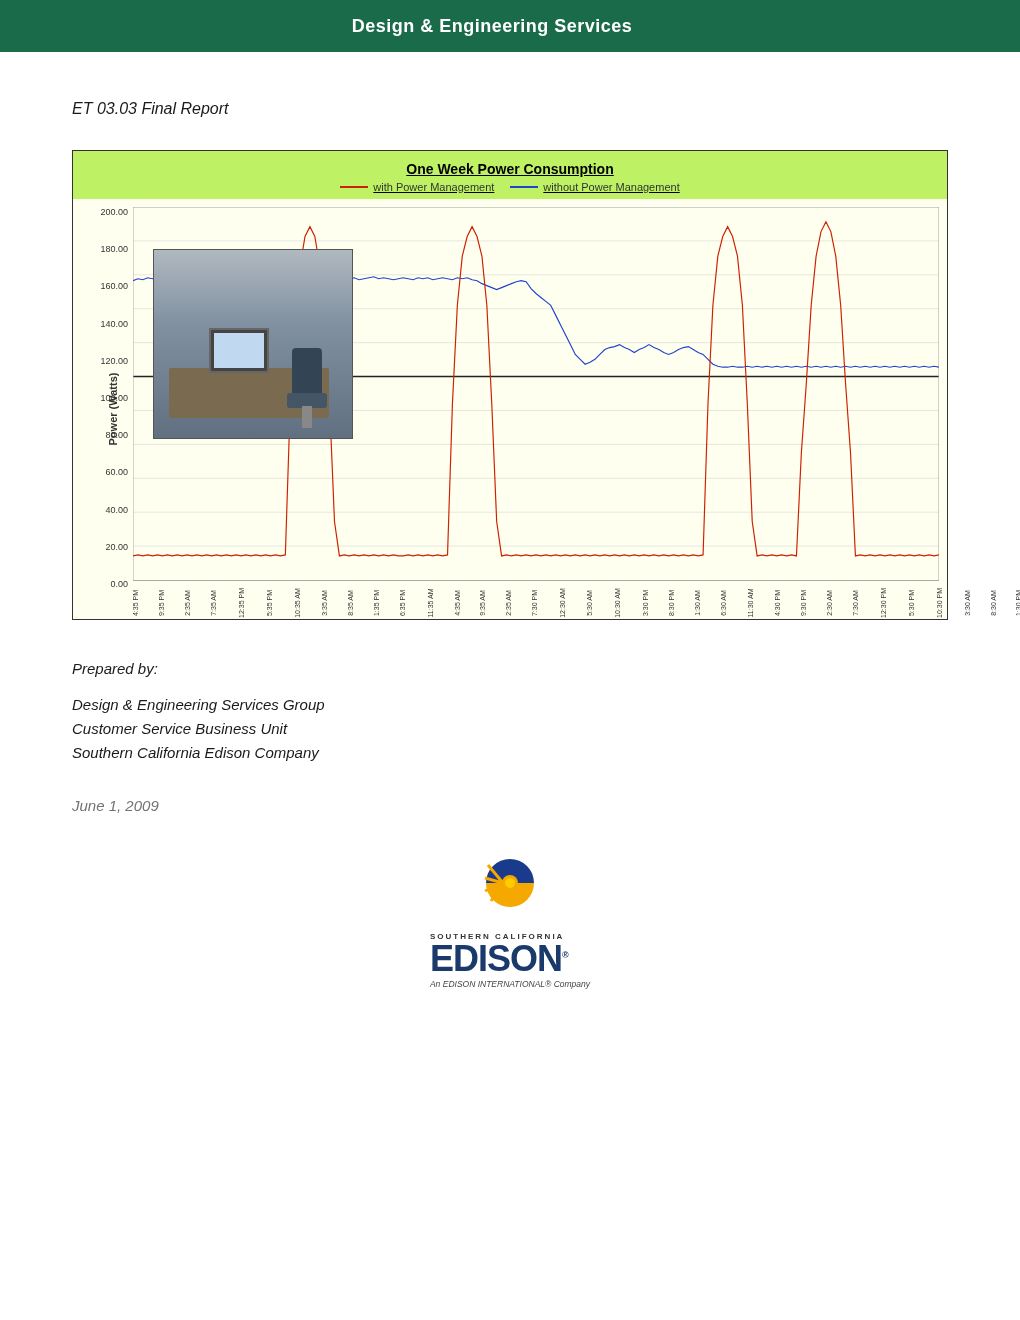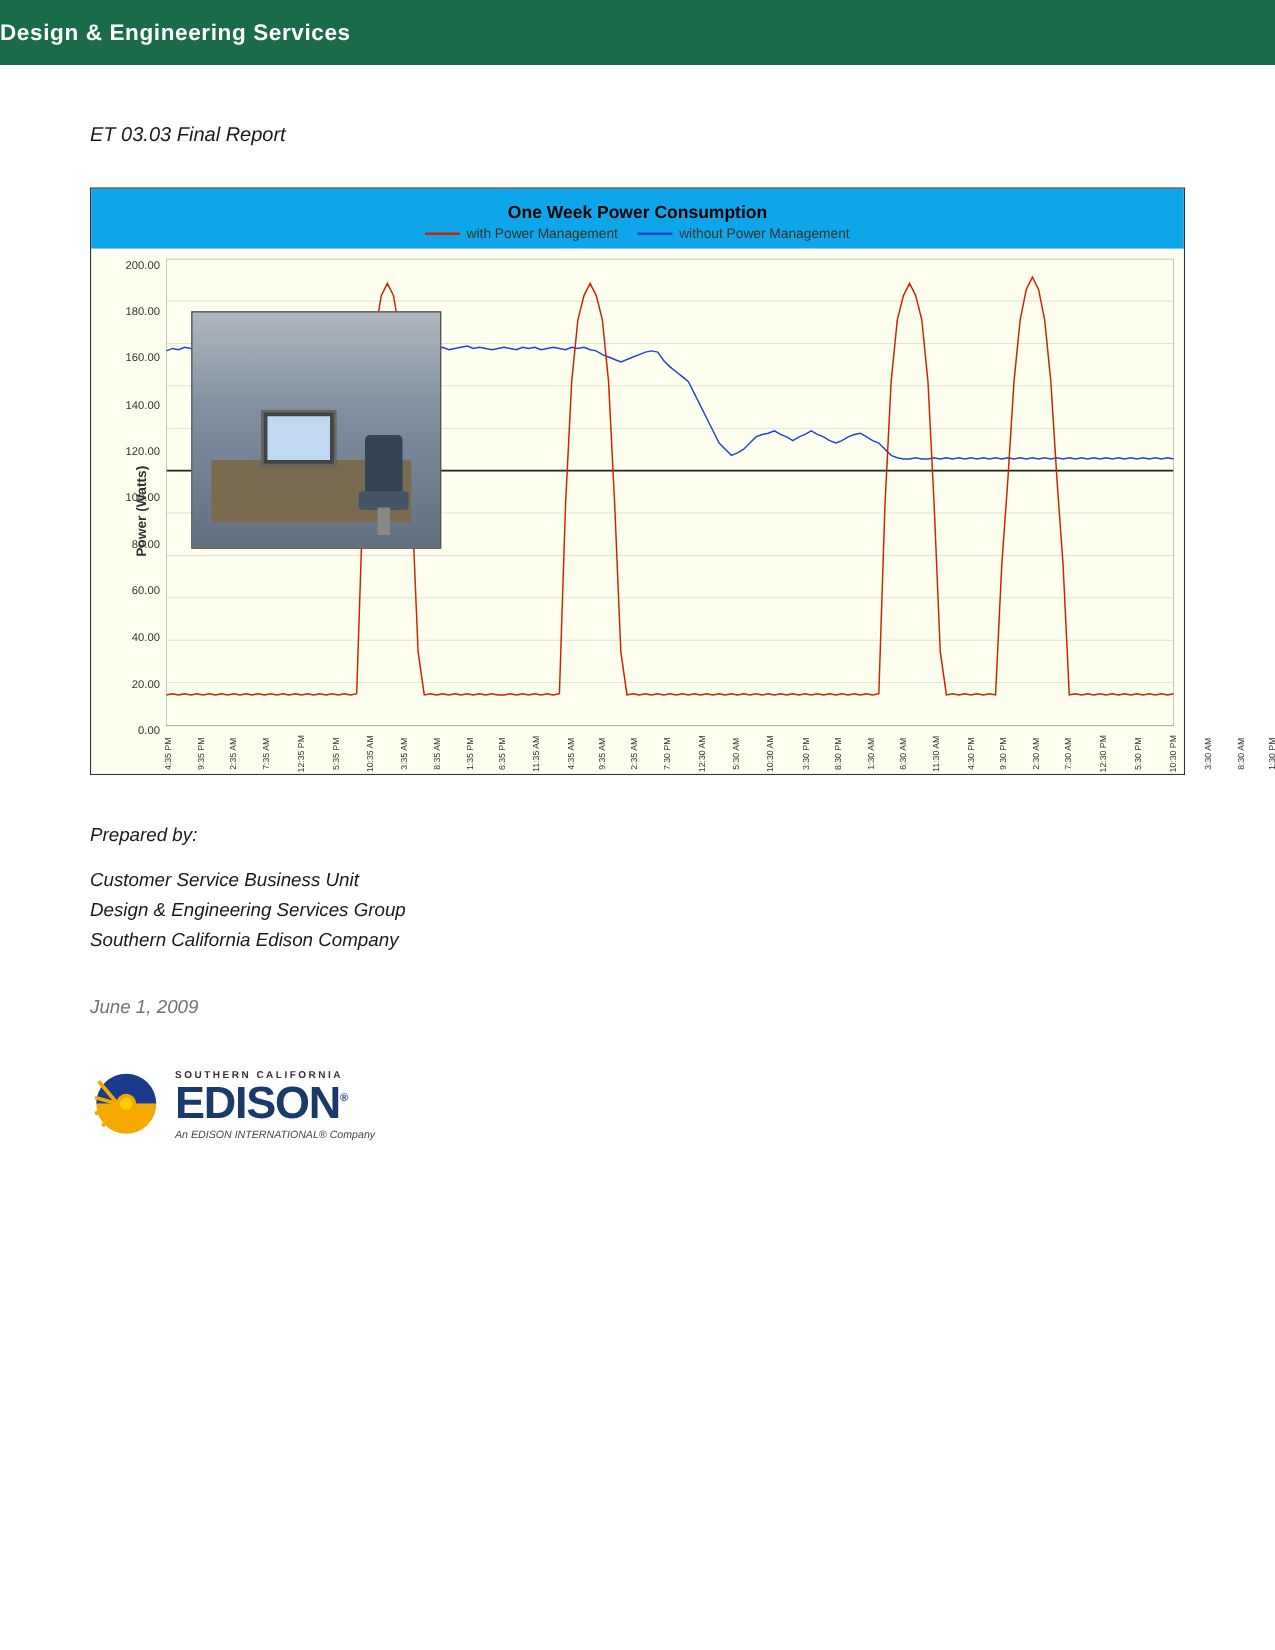--- a/index.html
+++ b/index.html
@@ -11,21 +11,21 @@
       position: relative;
     }
 
     
     .header-banner {
       background-color: #1a6b4a;
       width: 100%;
       height: 52px;
       display: flex;
       align-items: center;
-      justify-content: flex-start;
+      justify-content: center;
       padding-right: 36px;
     }
     .header-title {
       color: #ffffff;
       font-weight: bold;
       font-size: 18px;
       letter-spacing: 0.5px;
     }
 
     
@@ -53,23 +53,24 @@
 
     
     .chart-container {
       border: 1.5px solid #333;
       width: 100%;
       margin-bottom: 40px;
       background: #fff;
     }
 
     .chart-header {
-      background: #0ea5e9;
+      background: #bef264;
       padding: 10px 0 6px 0;
       text-align: center;
+      text-decoration: underline;
     }
     .chart-title-text {
       font-size: 14px;
       font-weight: bold;
       color: #000;
     }
     .chart-legend {
       display: flex;
       justify-content: center;
       align-items: center;
@@ -252,22 +253,23 @@
       font-size: 15px;
       color: #737373;
       margin-top: 24px;
       margin-bottom: 40px;
     }
 
     
     .footer-logo {
       display: flex;
       align-items: center;
-      gap: 10px;
+      gap: 20px;
       margin-top: 20px;
+      flex-direction: column;
     }
     .sce-text-block {
       display: flex;
       flex-direction: column;
     }
     .sce-small-text {
       font-size: 8px;
       color: #333;
       letter-spacing: 2px;
       font-weight: bold;
@@ -440,22 +442,22 @@
         <div class="x-tick">3:30 AM</div>
         <div class="x-tick">8:30 AM</div>
         <div class="x-tick">1:30 PM</div>
       </div>
     </div>
   </div>
 
   <div class="prepared-section">
     <p class="prepared-label">Prepared by:</p>
     <div class="prepared-details">
+      <p>Design &amp; Engineering Services Group</p>
       <p>Customer Service Business Unit</p>
-      <p>Design &amp; Engineering Services Group</p>
       <p>Southern California Edison Company</p>
     </div>
   </div>
 
   <p class="date-line">June 1, 2009</p>
 
   <div class="footer-logo">
 
     <svg width="58" height="58" viewBox="0 0 58 58">
 

